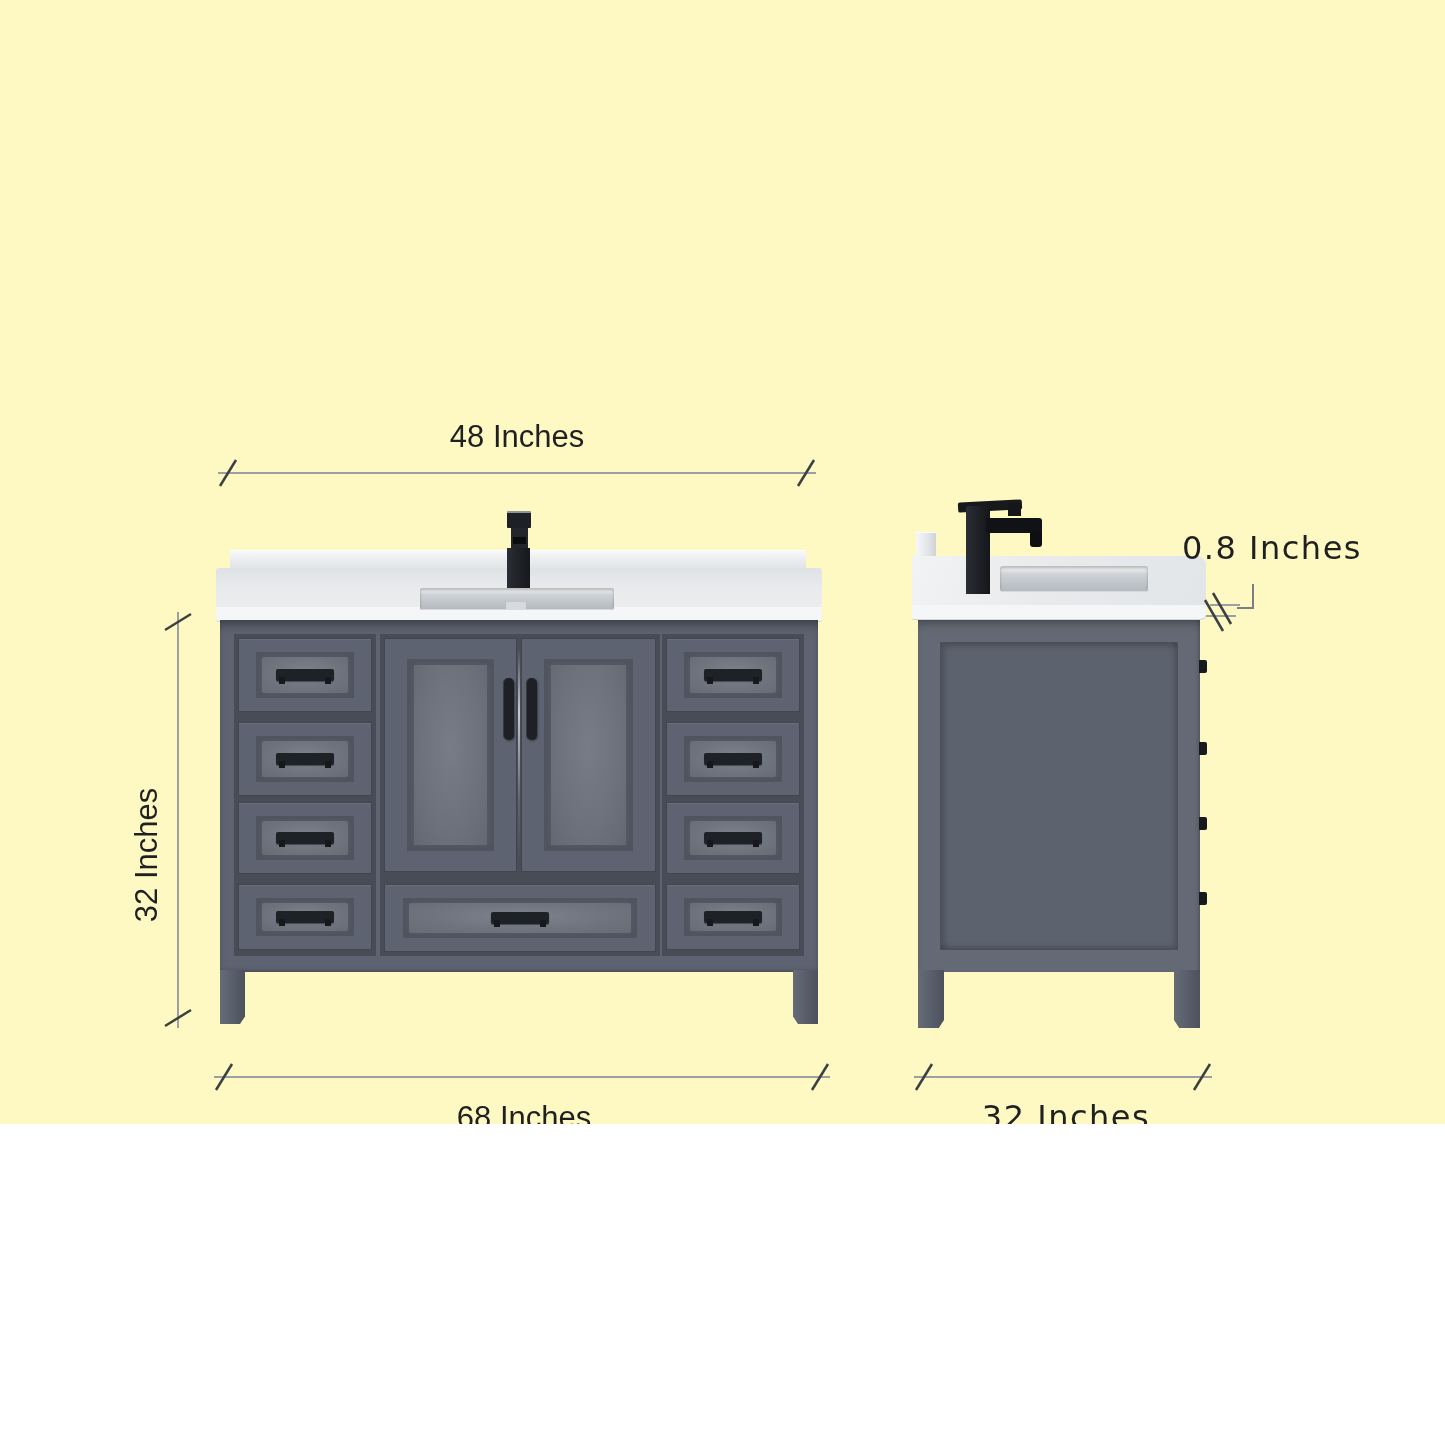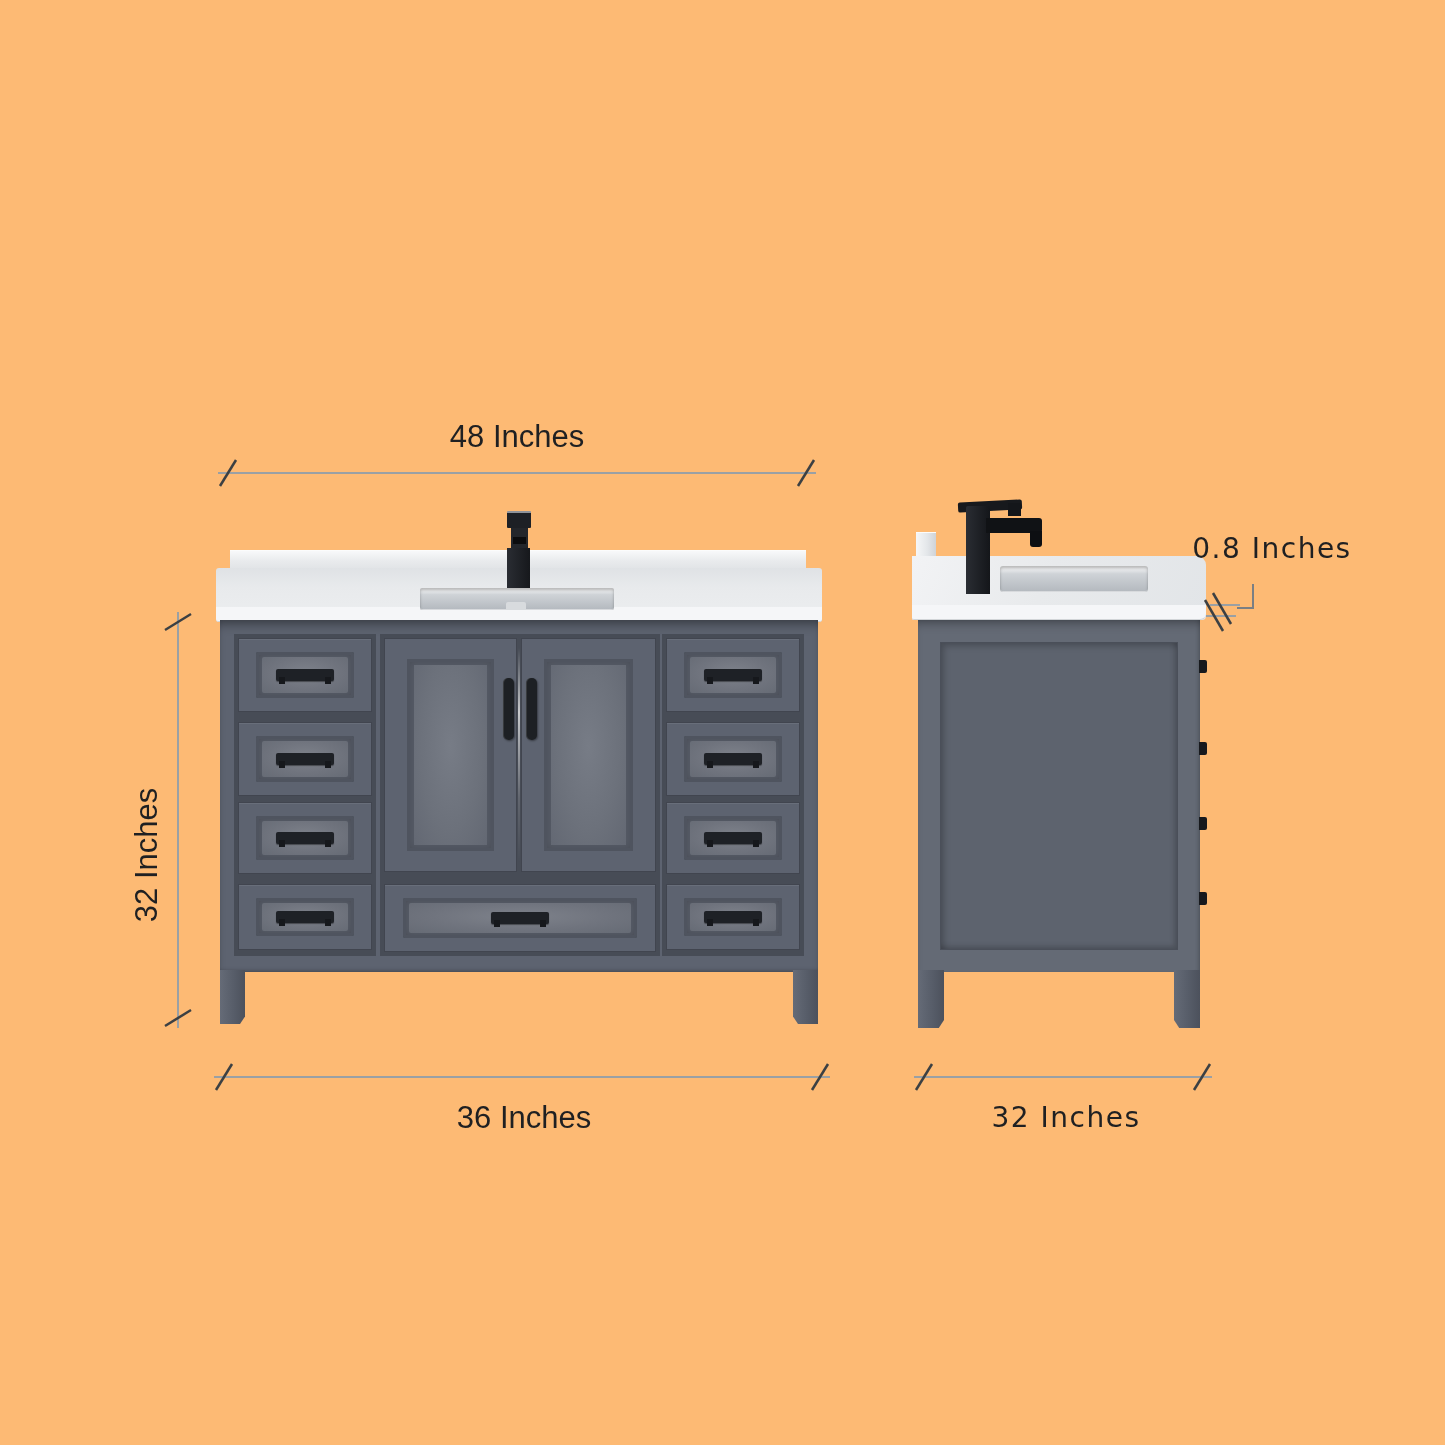--- a/index.html
+++ b/index.html
@@ -1,25 +1,25 @@
 <!DOCTYPE html>
 <html><head>
 <meta charset="utf-8">
 <style>
   html,body{margin:0;padding:0;background:#ffffff;}
   .canvas{
-    position:relative;width:1445px;height:1445px;background:#fdba74;
+    position:relative;width:1445px;height:1124px;background:#fef9c3;
     overflow:hidden;font-family:"Liberation Sans",sans-serif;
   }
   .abs{position:absolute;}
 
   
   .lbl{position:absolute;color:#1f2022;white-space:nowrap;transform:translate(-50%,-50%);}
   .f-a{font-family:"Liberation Sans",sans-serif;font-size:31px;font-weight:400;letter-spacing:0;}
-  .f-b{font-family:"DejaVu Sans",sans-serif;font-size:28px;font-weight:400;letter-spacing:1.5px;}
+  .f-b{font-family:"DejaVu Sans",sans-serif;font-size:32px;font-weight:400;letter-spacing:1.5px;}
   .rot{transform:translate(-50%,-50%) rotate(-90deg);}
 
   
   .backsplash{background:linear-gradient(180deg,#f8f9fa 0%,#e9ebed 45%,#dde0e3 100%);
     border-top:1px solid #fbfcfc;}
   .counter{background:linear-gradient(180deg,#dfe2e5 0%,#e8eaec 35%,#eceef0 100%);
     border-radius:3px;}
   .counter-edge{position:absolute;left:0;right:0;bottom:0;height:14px;background:#f5f6f8;
     border-bottom:1px solid #d2d5d8;border-radius:0 0 3px 3px;}
   .sink{background:linear-gradient(180deg,#fdfdfd 0%,#cfd3d7 30%,#b3b8be 100%);
@@ -235,16 +235,16 @@
     </g>
     <g stroke="#3c4043" stroke-width="2.5">
       <line x1="1213" y1="593" x2="1231" y2="624"></line>
       <line x1="1205" y1="600" x2="1223" y2="631"></line>
     </g>
     <polyline points="1253,584 1253,608 1237,608" fill="none" stroke="#7b7f83" stroke-width="2"></polyline>
   </svg>
 
   <div class="lbl f-a" style="left:517px;top:437px;">48 Inches</div>
   <div class="lbl f-a rot" style="left:147px;top:855px;">32 Inches</div>
-  <div class="lbl f-a" style="left:524px;top:1118px;">36 Inches</div>
+  <div class="lbl f-a" style="left:524px;top:1118px;">68 Inches</div>
   <div class="lbl f-b" style="left:1066px;top:1117px;">32 Inches</div>
   <div class="lbl f-b" style="left:1272px;top:548px;">0.8 Inches</div>
 </div>
 
 </body></html>

